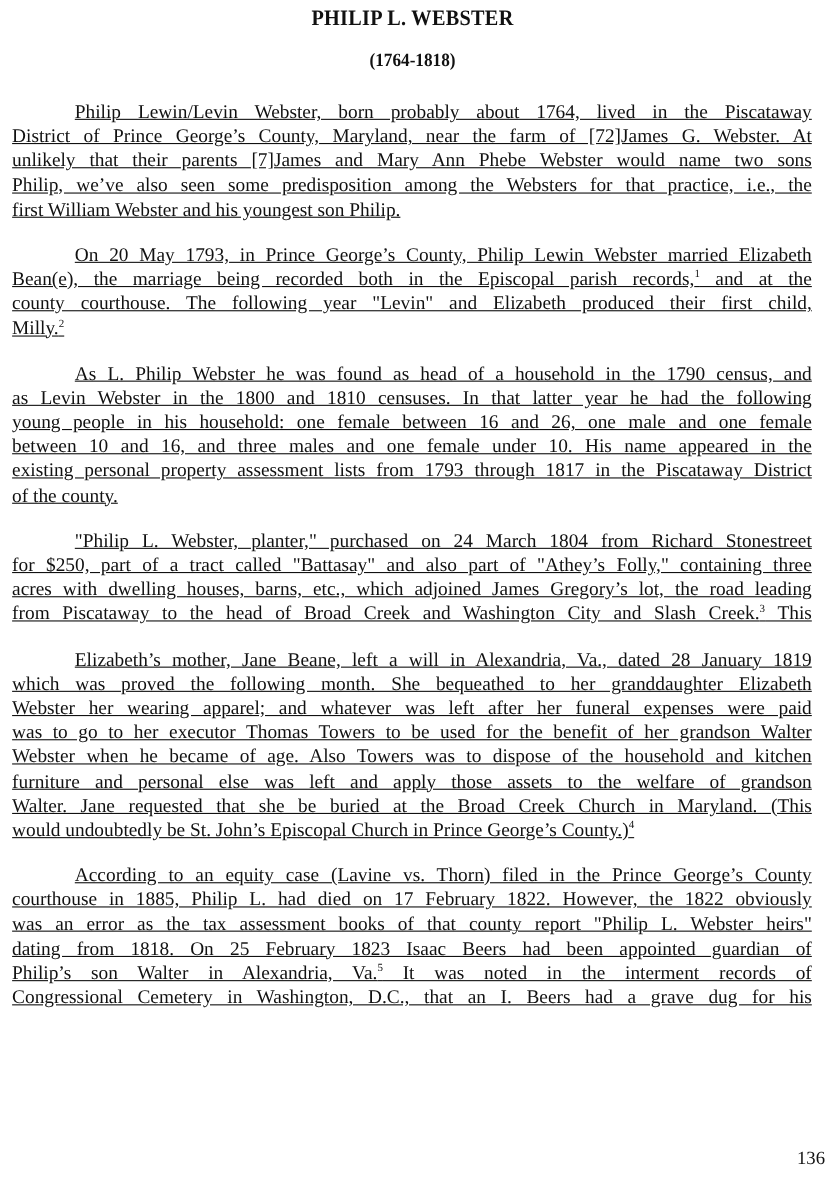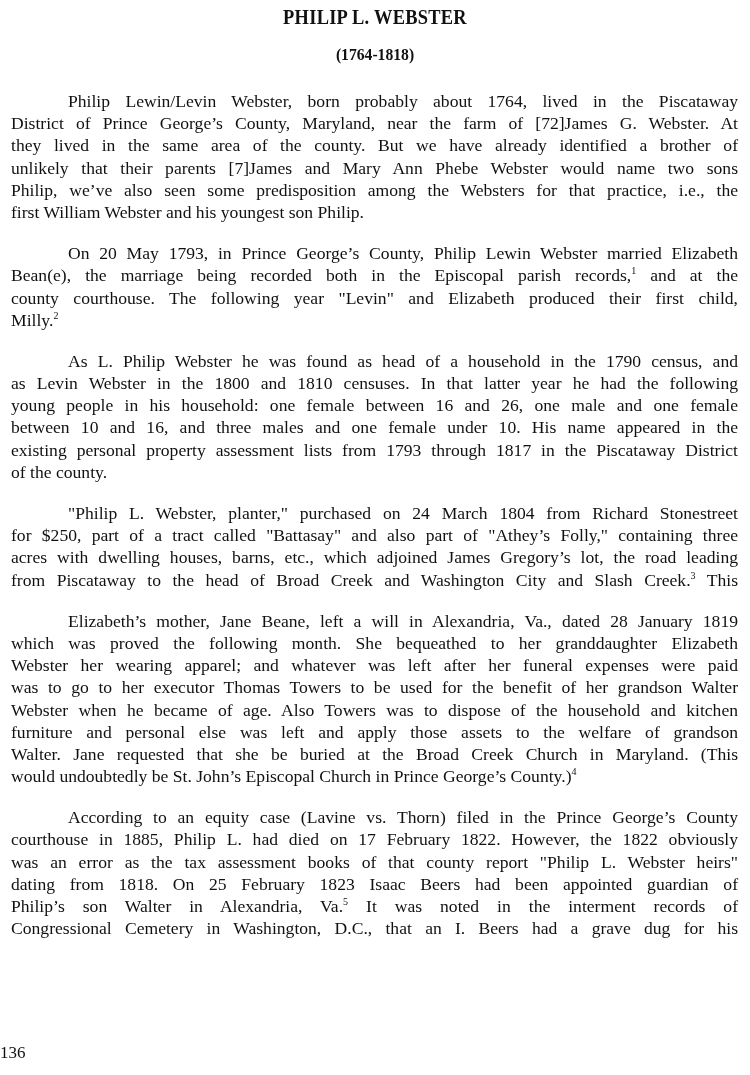--- a/index.html
+++ b/index.html
@@ -9,46 +9,45 @@
     position: absolute; left: 0; width: 750px; top: 6px; text-align: center;
     font-family: "Liberation Serif", serif; font-weight: bold; font-size: 20px;
     letter-spacing: 0.3px; transform: scaleX(0.92); transform-origin: center;
   }
   .dates {
     position: absolute; left: 0; width: 750px; top: 45px; text-align: center;
     font-family: "Liberation Serif", serif; font-weight: bold; font-size: 17px;
     transform: scaleX(0.92); transform-origin: center;
   }
   .body { position: absolute; left: 11px; width: 727px; top: 90px; }
-  .para { margin: 0 0 19px 0; }
+  .para { margin: 0 0 19px 0; text-decoration: underline; }
   .line {
     display: block; height: 22.2px; line-height: 22.2px;
     font-family: "Liberation Serif", serif; font-size: 17.6px;
     text-align: justify; text-align-last: justify; white-space: nowrap;
     overflow: visible;
   }
   .line.last { text-align-last: left; }
   .line.indent { padding-left: 57px; }
   sup { font-size: 10px; line-height: 0; vertical-align: 7px; }
   .folio {
-    position: absolute; left: 0; width: 750px; top: 1043px; text-align: left;
+    position: absolute; left: 0; width: 750px; top: 1043px; text-align: right;
     font-family: "Liberation Serif", serif; font-size: 17px;
   }
 </style>
 </head>
 <body>
 
 <div class="page">
   <div class="title">PHILIP L. WEBSTER</div>
   <div class="dates">(1764-1818)</div>
   <div class="body" id="body">
       <div class="para">
         <span class="line indent">Philip Lewin/Levin Webster, born probably about 1764, lived in the Piscataway</span>
         <span class="line">District of Prince George’s County, Maryland, near the farm of [72]James G. Webster.  At</span>
-        <span class="line">they lived in the same area of the county.  But we have already identified a brother of</span>
         <span class="line">unlikely that their parents [7]James and Mary Ann Phebe Webster would name two sons</span>
         <span class="line">Philip, we’ve also seen some predisposition among the Websters for that practice, i.e., the</span>
         <span class="line last">first William Webster and his youngest son Philip.</span>
       </div>
       <div class="para">
         <span class="line indent">On 20 May 1793, in Prince George’s County, Philip Lewin Webster married Elizabeth</span>
         <span class="line" style="letter-spacing: -0.000181686px;">Bean(e), the marriage being recorded both in the Episcopal parish records,<sup>1</sup> and at the</span>
         <span class="line">county courthouse.  The following year "Levin" and Elizabeth produced their first child,</span>
         <span class="line last">Milly.<sup>2</sup></span>
       </div>

